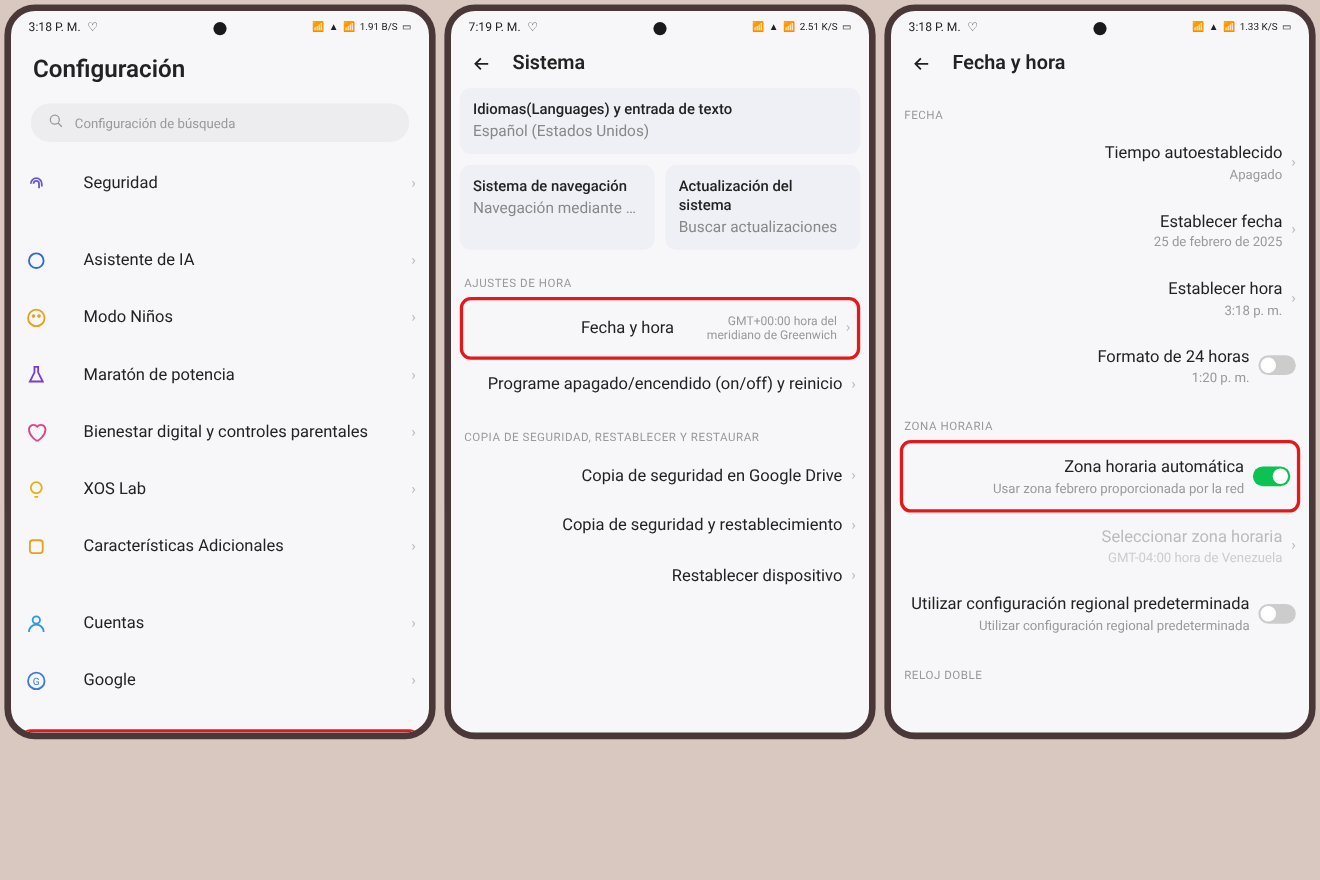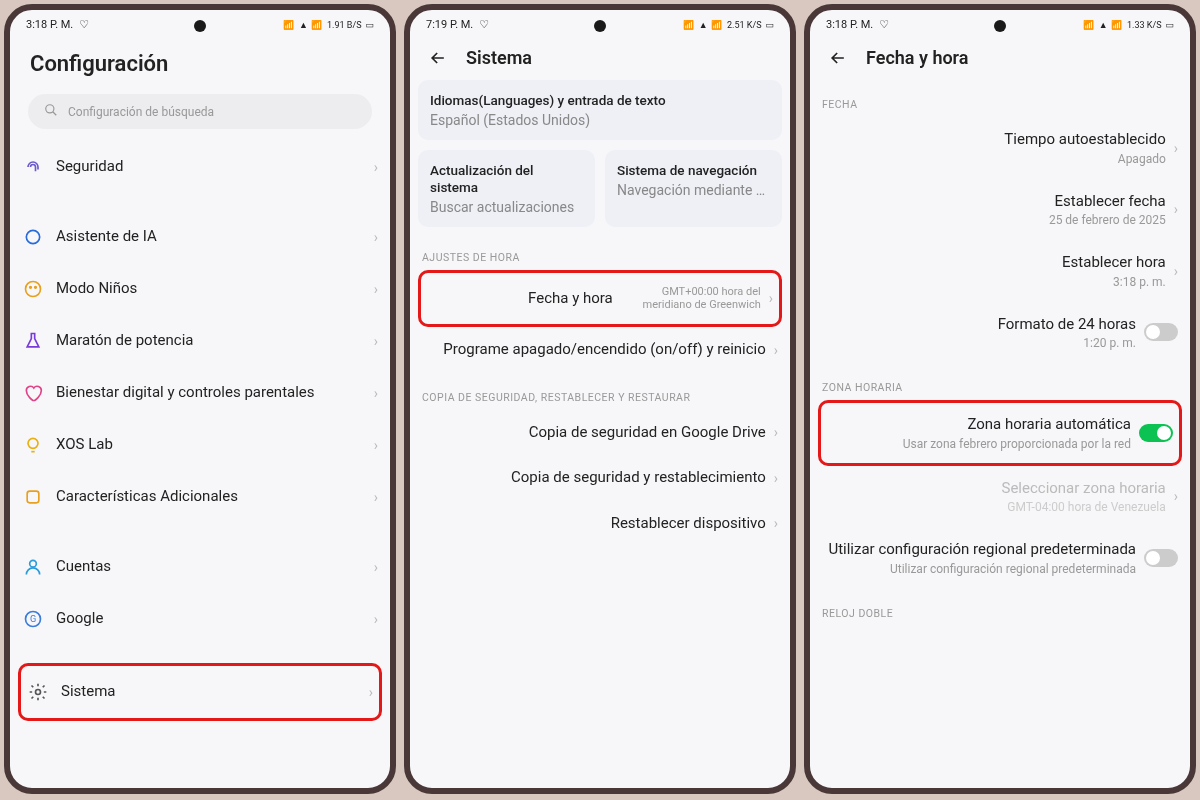--- a/index.html
+++ b/index.html
@@ -1,36 +1,36 @@
 <!DOCTYPE html>
 <html><head>
 <meta charset="utf-8">
 <style>
 * { margin: 0; padding: 0; box-sizing: border-box; font-family: -apple-system, BlinkMacSystemFont, "Segoe UI", Roboto, sans-serif; }
 body { background: #d8c8c0; display: flex; gap: 8px; padding: 4px; }
 .phone {
   flex: 1; background: #f7f7f9; border-radius: 28px; overflow: hidden;
-  border: 6px solid #4a3838; position: relative; height: 790px;
+  border: 6px solid #4a3838; position: relative; height: 668px;
   display: flex; flex-direction: column;
 }
 .notch { position: absolute; top: 10px; left: 50%; transform: translateX(-50%);
   width: 12px; height: 12px; background: #1a1a1a; border-radius: 50%; z-index: 10; }
 .status-bar { display: flex; justify-content: space-between; padding: 8px 16px 4px;
   font-size: 11px; color: #222; align-items: center; }
 .status-left { display: flex; gap: 6px; align-items: center; }
 .status-right { display: flex; gap: 4px; align-items: center; font-size: 9px; }
 .header { padding: 16px 20px 12px; }
 .header-big { font-size: 22px; font-weight: 600; color: #222; }
 .header-row { display: flex; align-items: center; gap: 18px; padding: 12px 18px; }
 .header-row .title { font-size: 18px; font-weight: 600; color: #222; }
 .back-arrow { width: 20px; height: 20px; }
 .search-box { margin: 6px 18px 12px; background: #ededf0; border-radius: 20px;
   padding: 9px 16px; display: flex; align-items: center; gap: 10px; color: #999; font-size: 12px; }
 .content { flex: 1; overflow: hidden; padding: 0 8px; }
-.row { display: flex; align-items: center; padding: 15px 4px; gap: 12px; position: relative; }
+.row { display: flex; align-items: center; padding: 15px 4px; gap: 32px; position: relative; }
 .row-icon { width: 22px; height: 22px; flex-shrink: 0; display: flex; align-items: center; justify-content: center; }
 .row-text { flex: 1; font-size: 15px; color: #222; line-height: 1.3; }
 .chevron { color: #bbb; font-size: 14px; }
 .section-label { font-size: 10.5px; color: #999; letter-spacing: 0.5px; padding: 18px 4px 6px; }
 .card-grid { display: flex; gap: 10px; margin-bottom: 6px; }
 .card { flex: 1; background: #eef0f6; border-radius: 10px; padding: 12px; }
 .card-full { background: #eef0f6; border-radius: 10px; padding: 12px; margin-bottom: 10px; }
 .card-title { font-size: 13.5px; color: #222; font-weight: 500; line-height: 1.25; }
 .card-sub { font-size: 14px; color: #888; margin-top: 3px; white-space: nowrap; overflow: hidden; text-overflow: ellipsis; }
 .row-right-text { font-size: 11px; color: #999; text-align: right; max-width: 140px; line-height: 1.25; }
@@ -206,26 +206,26 @@
     </span>
     <span class="title">Sistema</span>
   </div>
   <div class="content">
     <div class="card-full">
       <div class="card-title">Idiomas(Languages) y entrada de texto</div>
       <div class="card-sub">Español (Estados Unidos)</div>
     </div>
     <div class="card-grid">
       <div class="card">
+        <div class="card-title">Sistema de navegación</div>
+        <div class="card-sub">Navegación mediante …</div>
+      </div>
+      <div class="card">
         <div class="card-title">Actualización del sistema</div>
         <div class="card-sub">Buscar actualizaciones</div>
-      </div>
-      <div class="card">
-        <div class="card-title">Sistema de navegación</div>
-        <div class="card-sub">Navegación mediante …</div>
       </div>
     </div>
     <div class="section-label">AJUSTES DE HORA</div>
     <div class="hl-box" style="padding:2px 6px;">
       <div class="row2" style="padding:10px 0;">
         <div class="row2-main">
             <div class="row2-title">Fecha y hora</div>
           </div>
         <div class="row-right-text">GMT+00:00 hora del meridiano de Greenwich</div>
         <span class="chevron">›</span>

